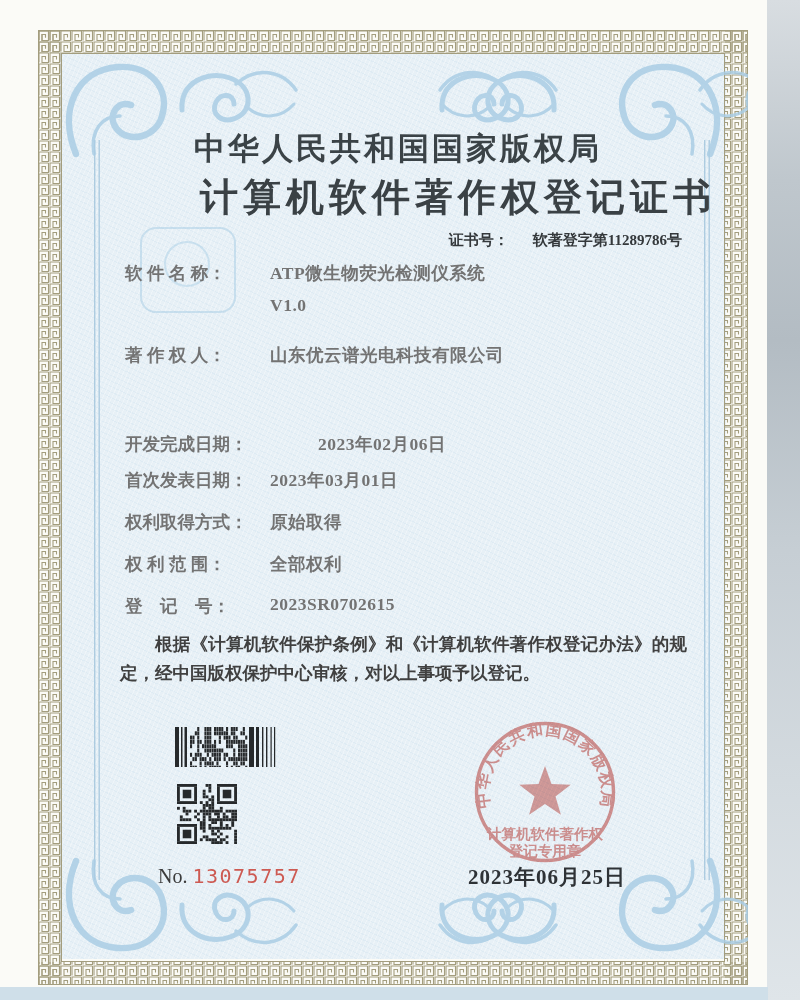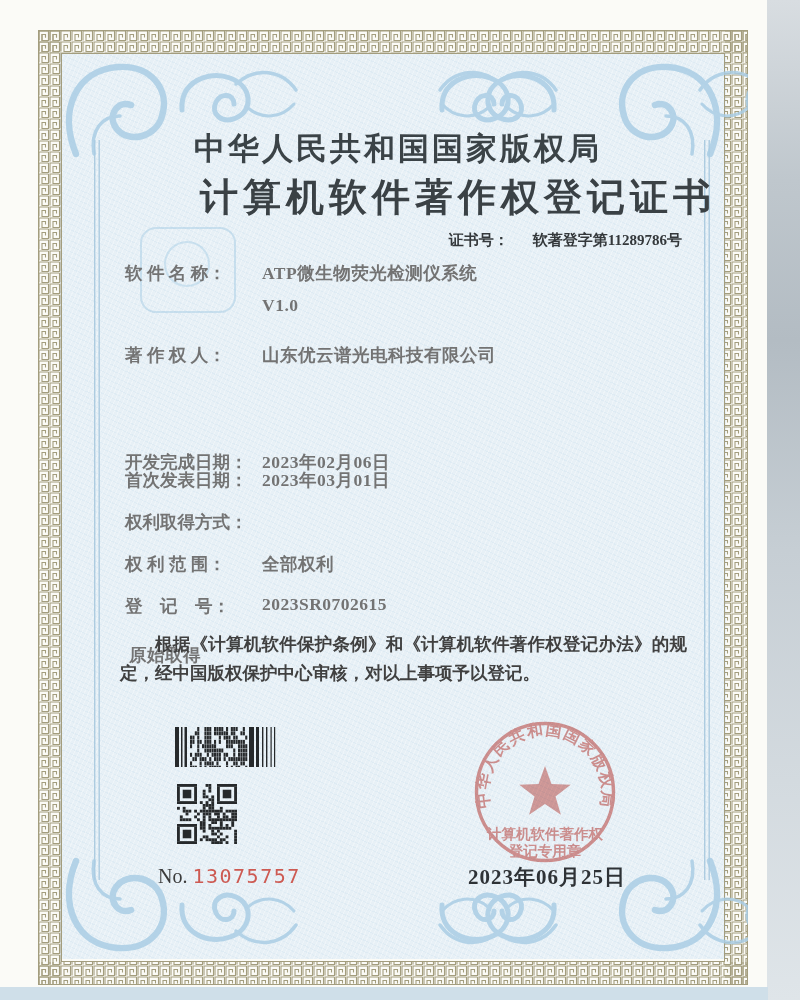--- a/index.html
+++ b/index.html
@@ -29,21 +29,21 @@
   .issuer{position:absolute;left:90px;top:128px;width:616px;text-align:center;
     font-size:31px;font-weight:700;letter-spacing:3px;color:#3b4347;}
   .cert-title{position:absolute;left:80px;top:172px;width:636px;text-align:right;
     font-size:38px;font-weight:700;letter-spacing:5px;color:#3a4145;}
   .cert-no{position:absolute;right:118px;top:231px;font-size:15px;font-weight:700;color:#34383b;}
   .cert-no .lbl{margin-right:24px;}
   
   .row{position:absolute;left:125px;font-size:17.5px;font-weight:700;color:#737373;
     display:flex;align-items:flex-start;}
   .row .lab{width:133px;flex:0 0 133px;}
-  .row .val{margin-left:4px;letter-spacing:.5px;}
+  .row .val{margin-left:12px;letter-spacing:.5px;}
   .val2{display:block;margin-top:10px;}
   
   .statement{position:absolute;left:120px;top:630px;width:567px;
     font-size:17.5px;font-weight:600;color:#404040;line-height:29px;
     text-indent:2em;text-align:justify;}
   
   .barcode{position:absolute;left:175px;top:727px;width:106px;height:40px;}
   .qr{position:absolute;left:176px;top:784px;width:62px;height:60px;}
   .serial{position:absolute;left:158px;top:864px;font-size:20px;color:#3b3b3b;}
   .serial .num{font-family:"DejaVu Sans Mono","Liberation Mono",monospace;
@@ -119,29 +119,29 @@
 </div>
 
 <div class="row" style="top:261px;">
   <span class="lab">软 件 名 称：</span>
   <span class="val"><span>ATP微生物荧光检测仪系统</span><span class="val2">V1.0</span></span>
 </div>
 <div class="row" style="top:343px;">
   <span class="lab">著 作 权 人：</span>
   <span class="val">山东优云谱光电科技有限公司</span>
 </div>
-<div class="row" style="top:450px;">
+<div class="row" style="top:432px;gap:48px;">
   <span class="lab">开发完成日期：</span>
   <span class="val">2023年02月06日</span>
 </div>
 <div class="row" style="top:468px;">
   <span class="lab">首次发表日期：</span>
   <span class="val">2023年03月01日</span>
 </div>
-<div class="row" style="top:510px;flex-direction:column;">
+<div class="row" style="top:510px;">
   <span class="lab">权利取得方式：</span>
   <span class="val">原始取得</span>
 </div>
 <div class="row" style="top:552px;">
   <span class="lab">权 利 范 围：</span>
   <span class="val">全部权利</span>
 </div>
 <div class="row" style="top:594px;">
   <span class="lab">登　记　号：</span>
   <span class="val">2023SR0702615</span>

